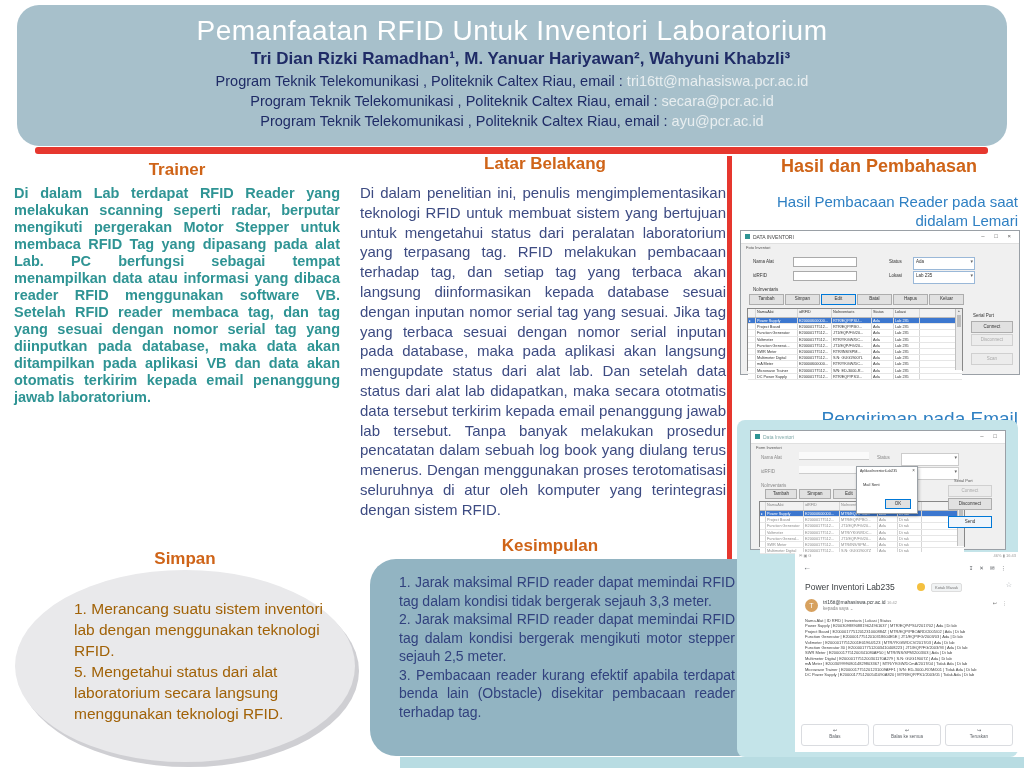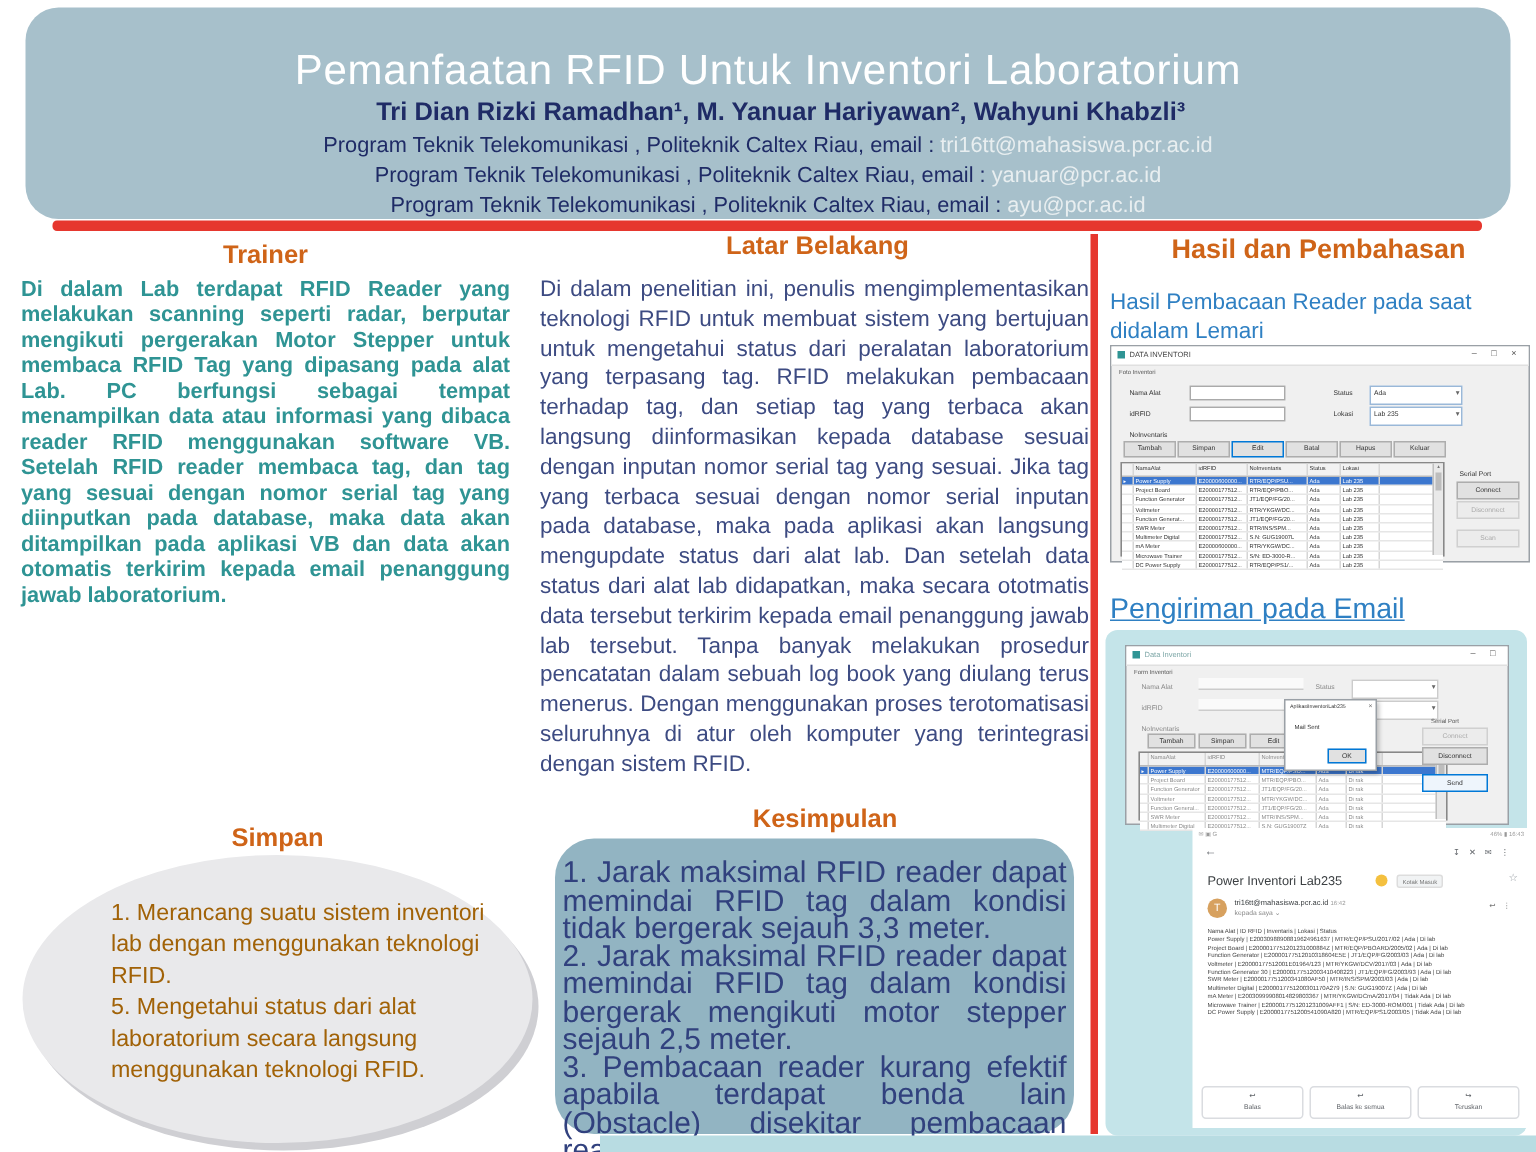--- a/index.html
+++ b/index.html
@@ -2,48 +2,48 @@
 <html><head>
 <meta charset="utf-8">
 <style>
   html,body{margin:0;padding:0;background:#fff;}
   .poster{position:relative;width:1024px;height:768px;background:#ffffff;
     font-family:"Liberation Sans",sans-serif;overflow:hidden;}
 
   
   .header-box{position:absolute;left:17px;top:5px;width:990px;height:141px;
     background:#a7c0cb;border-radius:22px;text-align:center;}
-  .title{padding-top:26px;font-size:28px;color:#ffffff;font-weight:400;letter-spacing:.5px;}
+  .title{padding-top:10px;font-size:28px;color:#ffffff;font-weight:400;letter-spacing:.5px;}
   .authors{margin-top:2px;font-size:17px;font-weight:700;color:#1f2b66;padding-left:17px;}
   .affil{margin-top:4px;font-size:14.5px;color:#1f2b66;}
   .affil .email{color:#e8eef0;}
 
   
   .red-bar{position:absolute;left:35px;top:147px;width:953px;height:7px;background:#e6372e;border-radius:3px;}
   .red-divider{position:absolute;left:727px;top:156px;width:5px;height:600px;background:#e6372e;}
   .bottom-strip{position:absolute;left:400px;top:757px;width:624px;height:11px;background:#b8dce2;}
 
   
   .h-orange{position:absolute;color:#cf6418;font-weight:700;font-size:17px;text-align:center;}
-  .h-blue{position:absolute;color:#2f80c3;text-align:left;}
+  .h-blue{position:absolute;color:#2f80c3;text-align:right;}
 
   
   .abstrak-body{position:absolute;left:14px;top:185px;width:326px;color:#2f9494;
     font-weight:700;font-size:14.5px;line-height:17px;text-align:justify;}
   .ellipse{position:absolute;left:15px;top:570px;width:340px;height:192px;background:#e9e9eb;
     border-radius:50%;box-shadow:4px 5px 0 #cfcfd3;}
   .tujuan-text{position:absolute;left:74px;top:598px;width:250px;color:#a16207;
     font-size:15.5px;line-height:21px;}
 
   
   .latar-body{position:absolute;left:360px;top:183px;width:366px;color:#3d4b82;
     font-size:15px;line-height:19.8px;text-align:justify;}
   .kesimpulan-box{position:absolute;left:370px;top:559px;width:336px;height:169px;
-    background:#92b4c2;border-radius:26px;padding:14px 5px;color:#31417e;
-    font-size:20px;line-height:18.5px;text-align:justify;}
+    background:#92b4c2;border-radius:26px;padding:14px 29px;color:#31417e;
+    font-size:14px;line-height:18.5px;text-align:justify;}
 
   
   .win{position:absolute;background:#f0f0f0;border:1px solid #9aa0a6;font-size:4.5px;color:#333;}
   .titlebar{position:absolute;left:0;top:0;right:0;height:12px;background:#ffffff;border-bottom:1px solid #e0e0e0;}
   .appicon{position:absolute;left:4px;top:3px;width:5px;height:5px;background:#2f9494;}
   .wt{position:absolute;left:12px;top:3px;font-size:5px;color:#444;}
   .wctl{position:absolute;right:4px;top:2px;font-size:6px;color:#555;letter-spacing:4px;}
   .grouplabel{position:absolute;left:5px;top:14px;font-size:4px;color:#555;}
   .flabel{position:absolute;font-size:4.5px;color:#333;}
   .tbox{position:absolute;background:#fff;border:1px solid #aaa;height:8px;}
@@ -120,21 +120,21 @@
 
   <div class="header-box">
     <div class="title">Pemanfaatan RFID Untuk Inventori Laboratorium</div>
     <div class="authors">Tri Dian Rizki Ramadhan¹, M. Yanuar Hariyawan²,  Wahyuni Khabzli³</div>
     <div class="affil">
       <span>Program Teknik Telekomunikasi , Politeknik Caltex Riau, email :</span>
       <span class="email">tri16tt@mahasiswa.pcr.ac.id</span>
     </div>
     <div class="affil">
       <span>Program Teknik Telekomunikasi , Politeknik Caltex Riau, email :</span>
-      <span class="email">yanuar@pcr.ac.id</span>
+      <span class="email">secara@pcr.ac.id</span>
     </div>
     <div class="affil">
       <span>Program Teknik Telekomunikasi , Politeknik Caltex Riau, email :</span>
       <span class="email">ayu@pcr.ac.id</span>
     </div>
   </div>
 
   <div class="red-bar"></div>
   <div class="red-divider"></div>
 
@@ -235,21 +235,21 @@
         </div>
       <div class="gscroll">▴<div class="gthumb"></div></div>
     </div>
 
     <span class="sp-label" style="left:232px;top:82px;">Serial Port</span>
     <span class="btn" style="left:230px;top:90px;width:40px;height:10px;line-height:9px;">Connect</span>
     <span class="btn disabled" style="left:230px;top:103px;width:40px;height:10px;line-height:9px;">Disconnect</span>
     <span class="btn disabled" style="left:230px;top:122px;width:40px;height:10px;line-height:9px;">Scan</span>
   </div>
 
-  <div class="h-blue" style="left:740px;top:396px;width:278px;font-size:19px;text-decoration:underline;">Pengiriman pada Email</div>
+  <div class="h-blue" style="left:740px;top:408px;width:278px;font-size:19px;">Pengiriman pada Email</div>
 
   <div class="cyan-panel"></div>
 
   <div class="win win2 g2" style="left:750px;top:430px;width:254px;height:118px;">
     <div class="titlebar">
       <span class="appicon"></span>
       <span class="wt">Data Inventori</span>
       <span class="wctl">– □</span>
     </div>
     <span class="grouplabel">Form Inventori</span>

